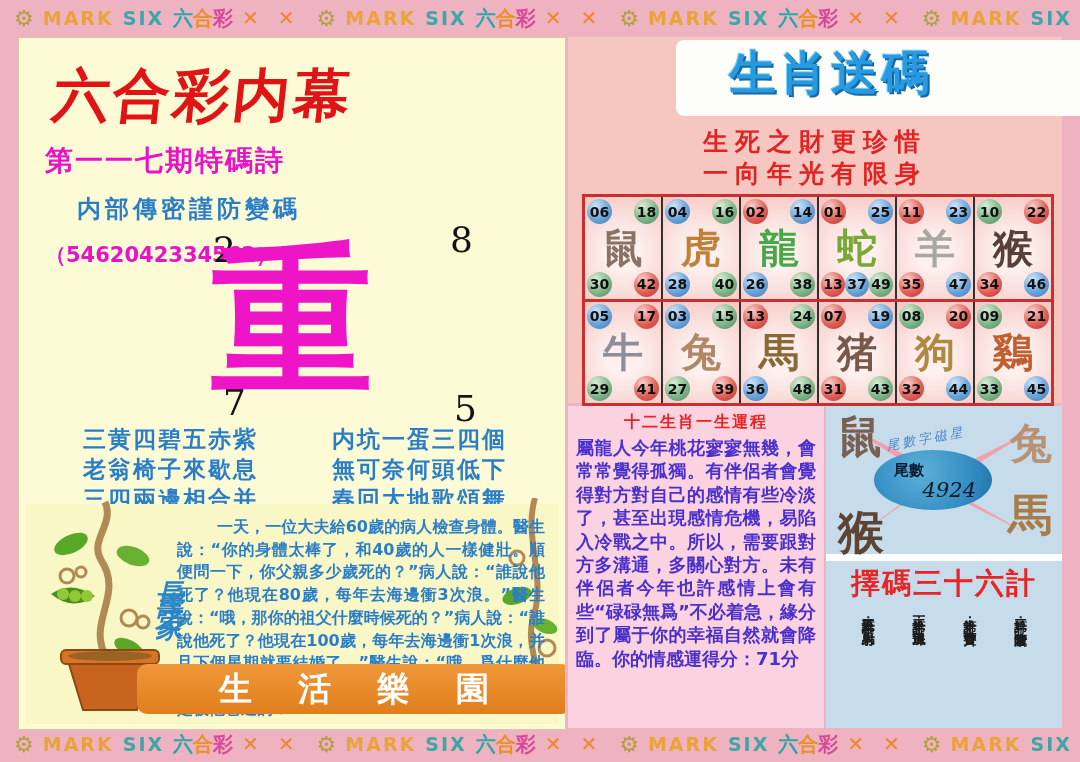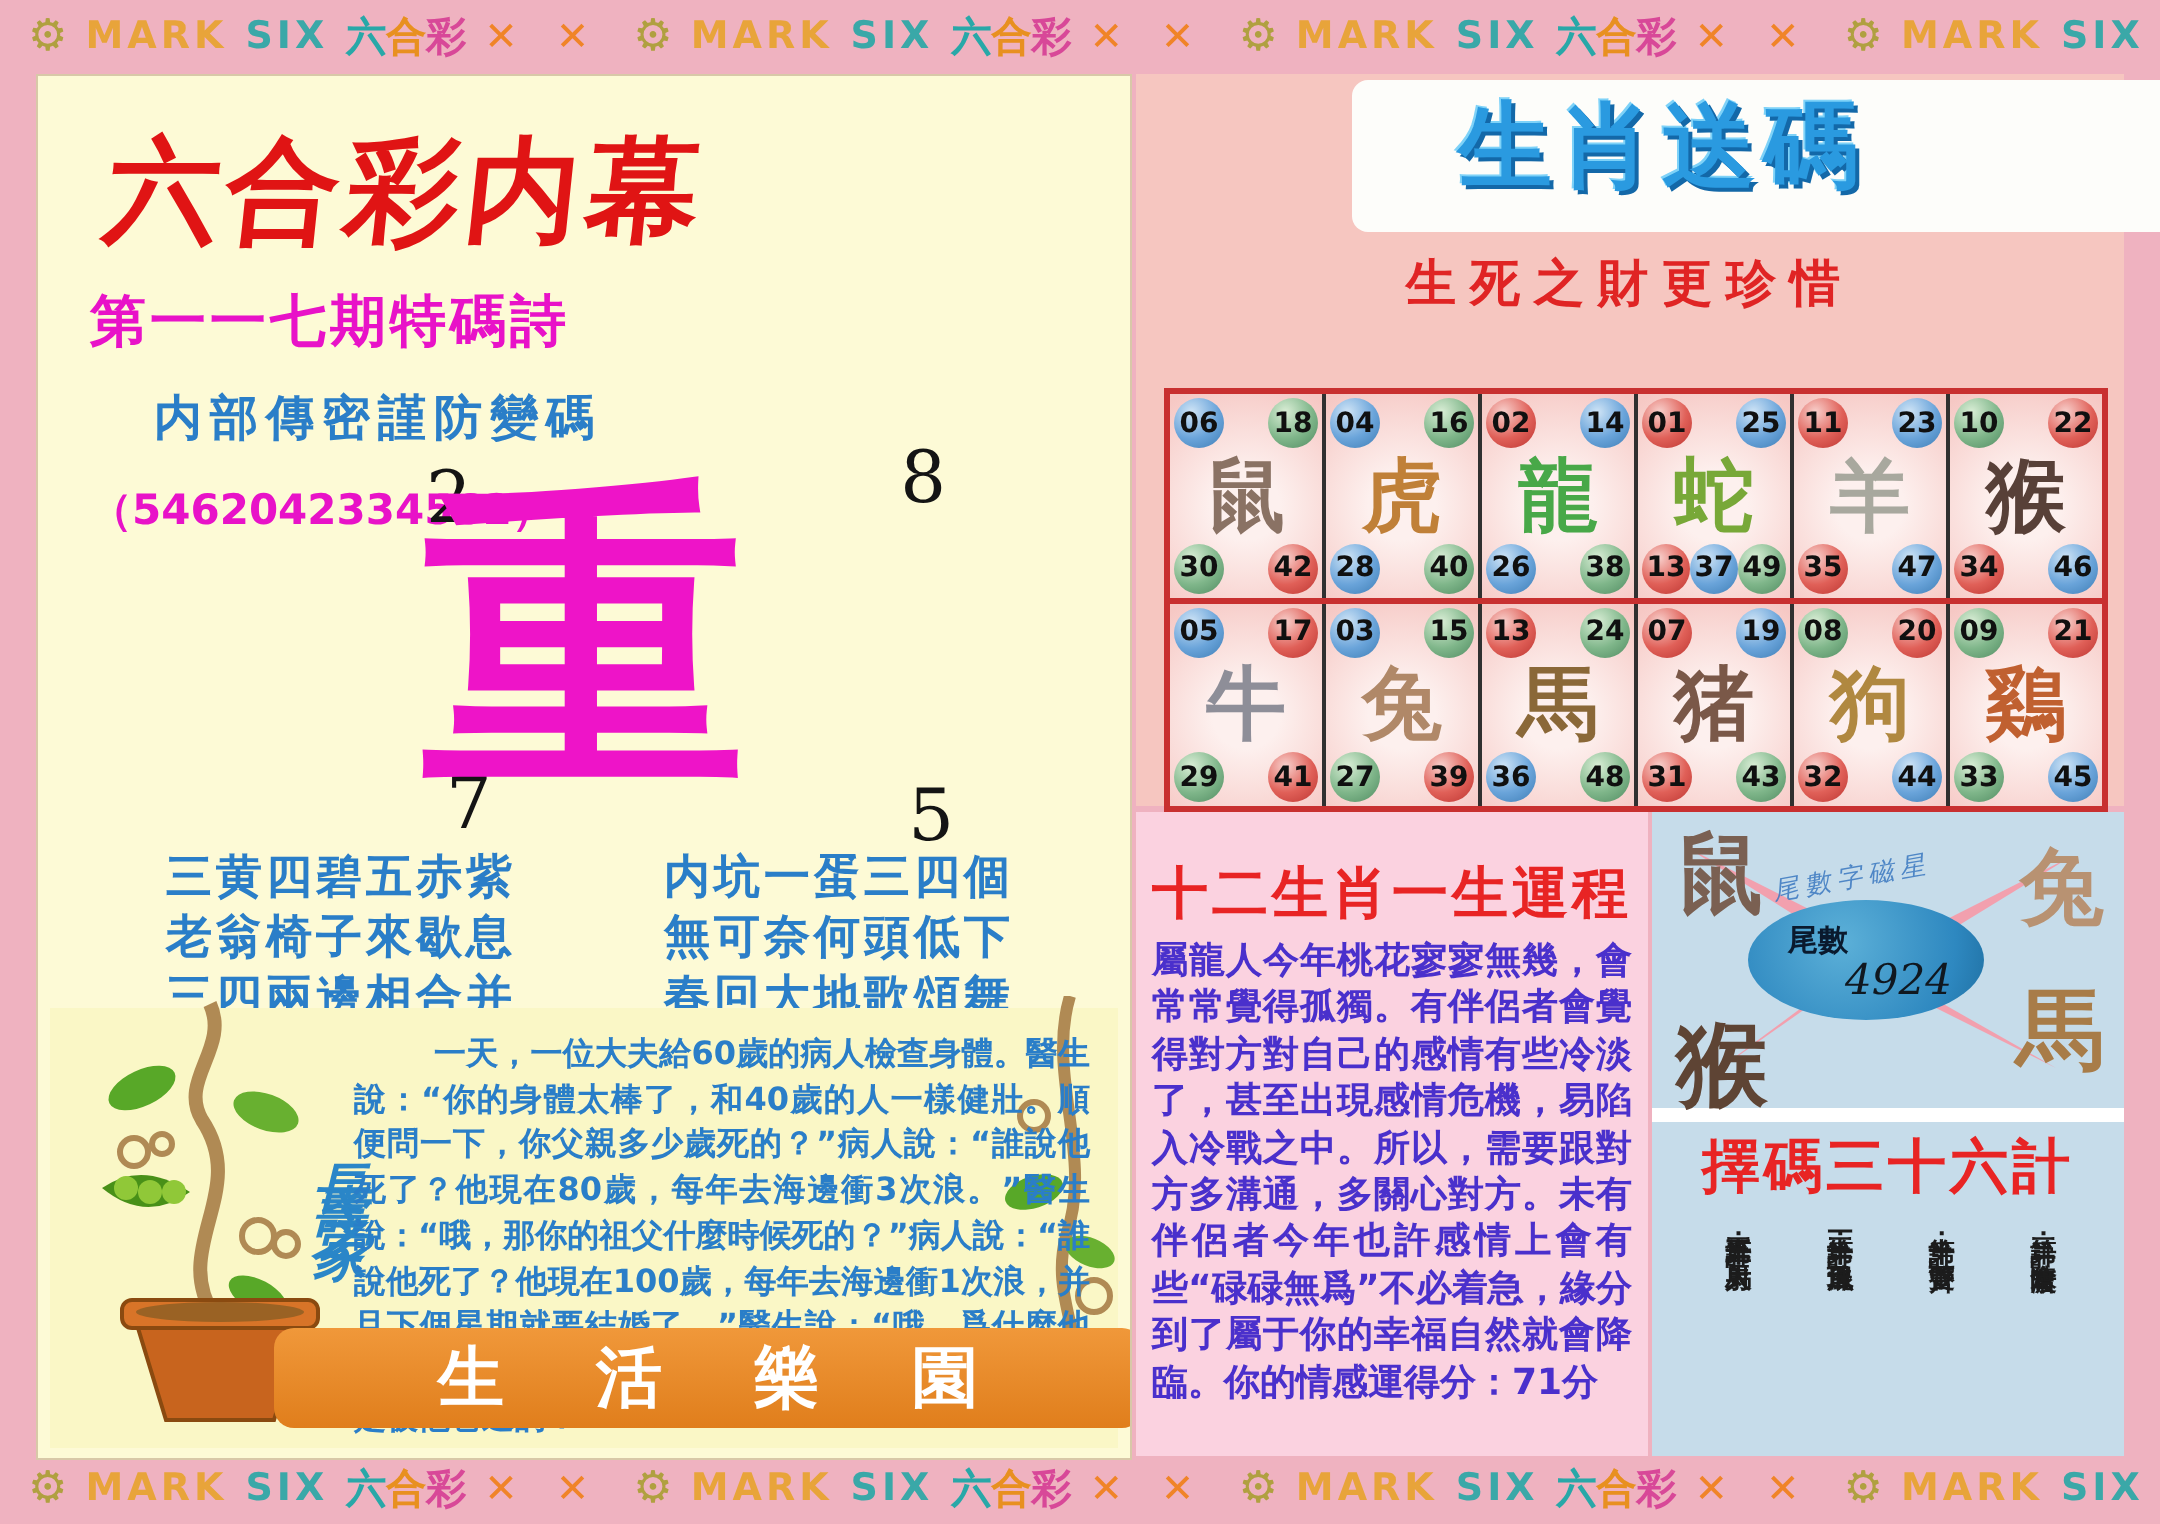--- a/index.html
+++ b/index.html
@@ -74,21 +74,21 @@
   .ball{width:25px;height:25px;border-radius:50%;display:flex;align-items:center;justify-content:center;
         font-size:14px;font-weight:bold;color:#101010;}
   .ball.blue{background:radial-gradient(circle at 35% 28%, #cfe4f6, #6aa4da 55%, #3c7cb4);}
   .ball.green{background:radial-gradient(circle at 35% 28%, #daeed6, #7fb68a 55%, #4f8a60);}
   .ball.red{background:radial-gradient(circle at 35% 28%, #f8d0cc, #e06058 55%, #bc3430);}
   .animal{position:absolute;left:50%;top:50%;transform:translate(-50%,-50%);font-size:40px;
           font-weight:bold;font-family:"DejaVu Serif",serif;}
 
   
   .fortune{position:absolute;left:568px;top:406px;width:256px;height:322px;background:#fbd2e0;overflow:hidden;}
-  .fortune-title{margin-top:22px;text-align:center;color:#e82424;font-size:28px;font-weight:bold;letter-spacing:2px;}
+  .fortune-title{margin-top:6px;text-align:center;color:#e82424;font-size:16px;font-weight:bold;letter-spacing:2px;}
   .fortune-body{margin:3px 8px 0 8px;color:#4a30cc;font-size:18px;font-weight:bold;line-height:1.3;text-align:justify;}
 
   
   .tail{position:absolute;left:826px;top:406px;width:236px;height:322px;background:#c6dcea;overflow:hidden;}
   .tail-top{position:relative;height:148px;}
   .rays{position:absolute;left:0;top:0;}
   .t-ellipse{position:absolute;left:48px;top:44px;width:118px;height:60px;border-radius:50%;
              background:radial-gradient(circle at 40% 35%, #5cb0d8, #2e88c0 70%, #1e6ea0);z-index:2;}
   .t-label{position:absolute;left:20px;top:11px;color:#0a1a2e;font-size:15px;font-weight:bold;}
   .t-num{position:absolute;right:16px;bottom:8px;color:#101820;font-size:21px;font-weight:normal;
@@ -204,20 +204,21 @@
         <ellipse cx="50" cy="128" rx="13" ry="7" fill="#68b030" transform="rotate(22 50 128)"></ellipse>
       </svg>
       <div class="side-label">長壽之家</div>
       <div class="joke-text">一天，一位大夫給60歲的病人檢查身體。醫生說：“你的身體太棒了，和40歲的人一樣健壯。順便問一下，你父親多少歲死的？”病人說：“誰說他死了？他現在80歲，每年去海邊衝3次浪。”醫生說：“哦，那你的祖父什麼時候死的？”病人說：“誰說他死了？他現在100歲，每年去海邊衝1次浪，并且下個星期就要結婚了。”醫生說：“哦，爲什麼他在這個年齡段還要結婚？”病人說：“他也不想啊，是被他爸逼的！”</div>
       <div class="life-banner">生活樂園</div>
     </div>
   </div>
 
   <div class="right-top">
     <div class="sx-line l1">生死之財更珍惜</div>
+    <div class="sx-line l2">一向年光有限身</div>
     <div class="grid" id="zodiac-grid">
         <div class="grid-row">
           <div class="cell">
             <div class="balls top">
               <span class="ball blue">06</span>
               <span class="ball green">18</span>
             </div>
             <span class="animal" style="color: rgb(138, 114, 100);">鼠</span>
             <div class="balls bottom">
               <span class="ball green">30</span>

